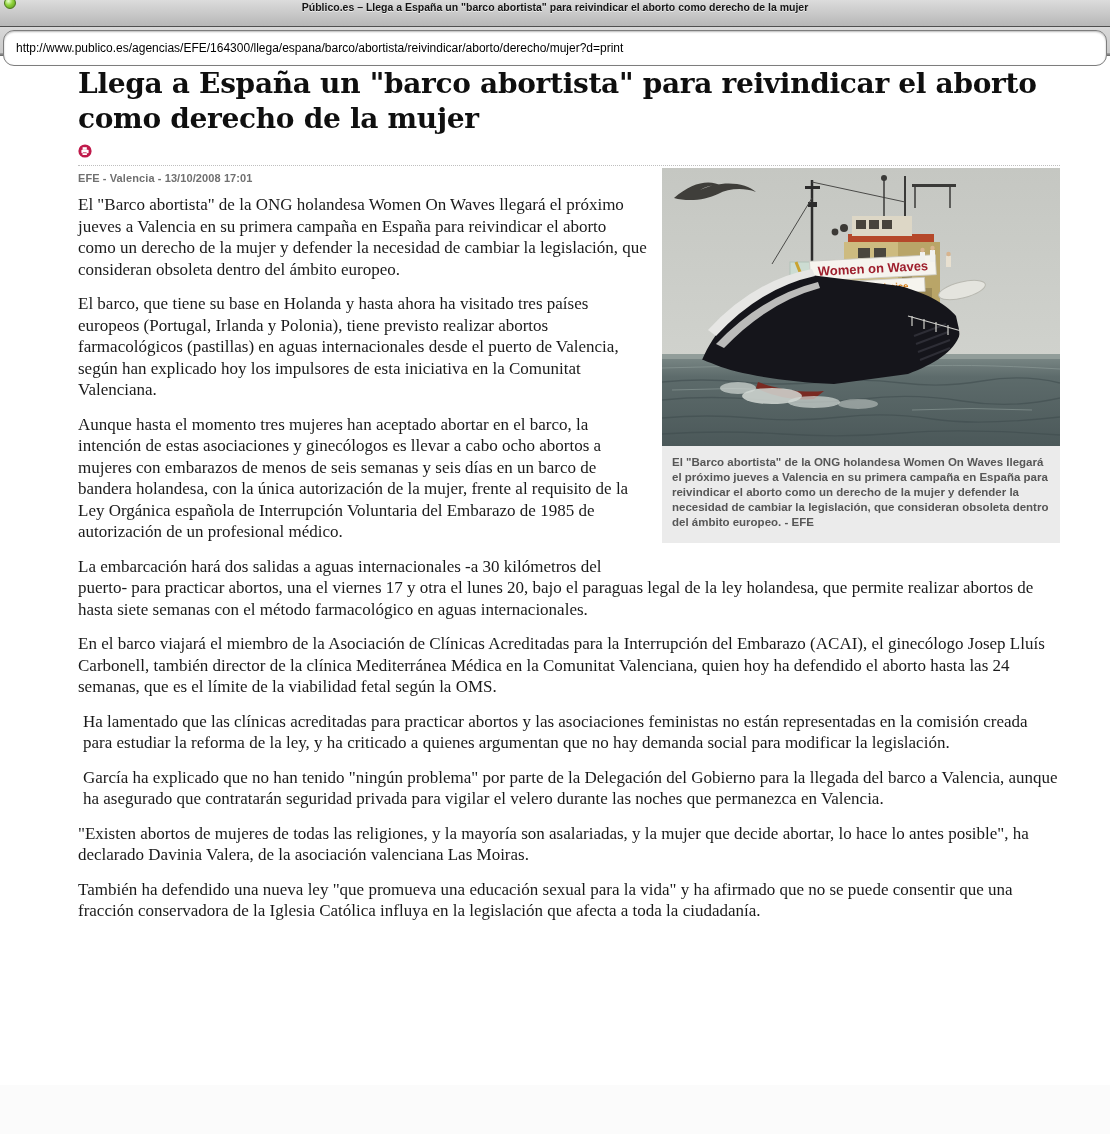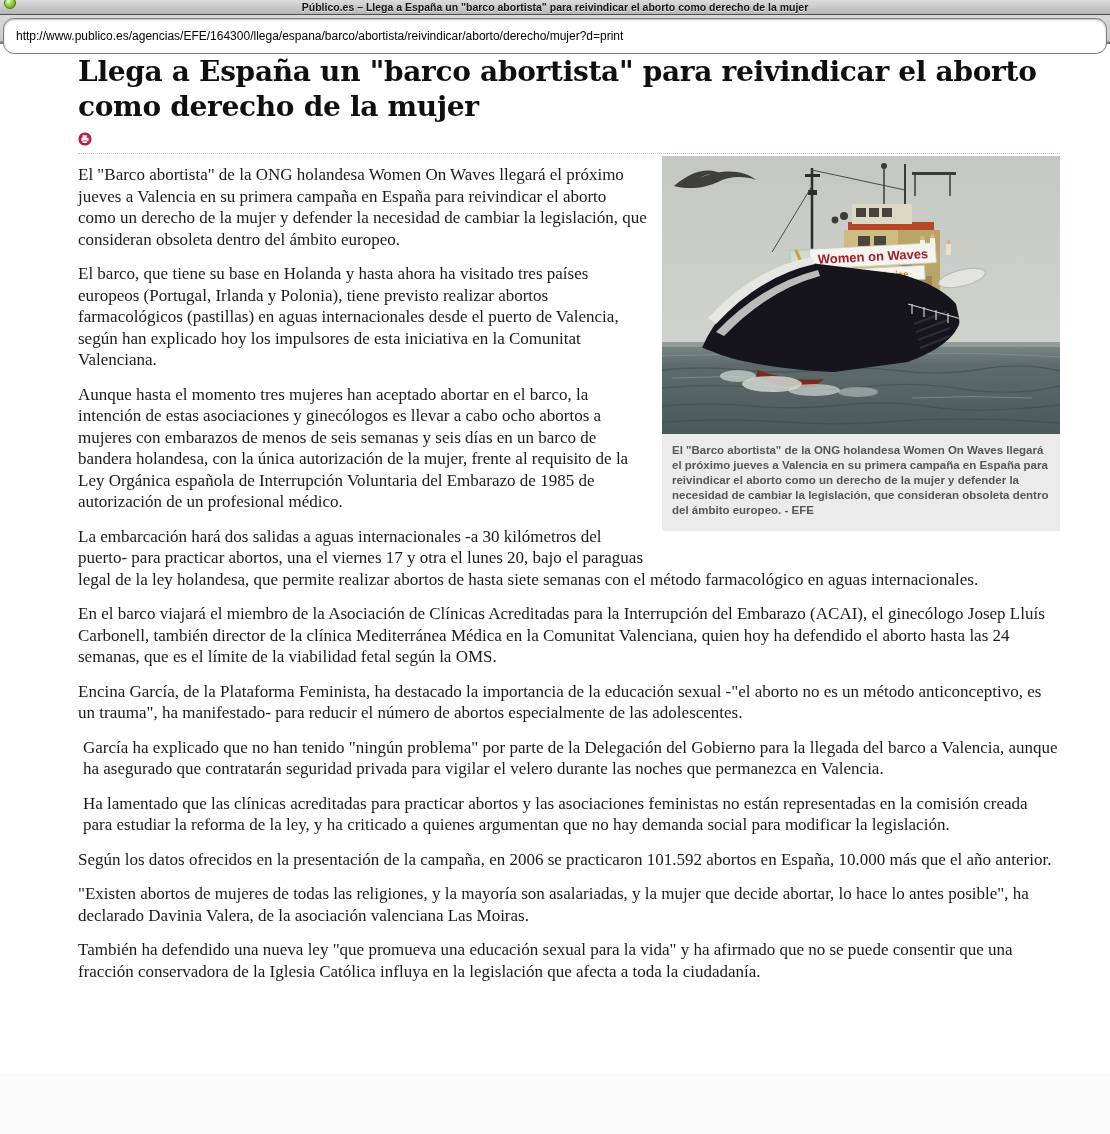--- a/index.html
+++ b/index.html
@@ -1,21 +1,21 @@
 <!DOCTYPE html>
 <html><head>
 <meta charset="utf-8">
 <style>
   * { margin:0; padding:0; box-sizing:border-box; }
   html,body { width:1110px; height:1134px; background:#fff; overflow:hidden;
               font-family:"Liberation Sans", sans-serif; }
 
   
   .titlebar{
-    position:relative; height:15px;
+    position:relative; height:27px;
     background:linear-gradient(#dcdcdc,#b7b7b7);
     border-bottom:1px solid #4f4f4f;
     text-align:center; overflow:hidden;
   }
   .titlebar .title{
     font-size:10.5px; line-height:14px; color:#141414; font-weight:bold;
     text-shadow:0 1px 0 rgba(255,255,255,.6);
   }
   .traffic{
     position:absolute; left:4px; top:-3px; width:12px; height:12px;
@@ -217,29 +217,28 @@
           <ellipse cx="110" cy="228" rx="30" ry="8" opacity="0.85"></ellipse>
           <ellipse cx="152" cy="234" rx="26" ry="6" opacity="0.7"></ellipse>
           <ellipse cx="76" cy="220" rx="18" ry="6" opacity="0.7"></ellipse>
           <ellipse cx="196" cy="236" rx="20" ry="5" opacity="0.5"></ellipse>
         </g>
       </g>
     </svg>
     <figcaption>El "Barco abortista" de la ONG holandesa Women On Waves llegará el próximo jueves a Valencia en su primera campaña en España para reivindicar el aborto como un derecho de la mujer y defender la necesidad de cambiar la legislación, que consideran obsoleta dentro del ámbito europeo. - EFE</figcaption>
   </figure>
 
+  <div class="byline">EFE - Valencia - 13/10/2008 17:01</div>
 
   <div class="article-body">
     <p>El "Barco abortista" de la ONG holandesa Women On Waves llegará el próximo jueves a Valencia en su primera campaña en España para reivindicar el aborto como un derecho de la mujer y defender la necesidad de cambiar la legislación, que consideran obsoleta dentro del ámbito europeo.</p>
     <p>El barco, que tiene su base en Holanda y hasta ahora ha visitado tres países europeos (Portugal, Irlanda y Polonia), tiene previsto realizar abortos farmacológicos (pastillas) en aguas internacionales desde el puerto de Valencia, según han explicado hoy los impulsores de esta iniciativa en la Comunitat Valenciana.</p>
     <p>Aunque hasta el momento tres mujeres han aceptado abortar en el barco, la intención de estas asociaciones y ginecólogos es llevar a cabo ocho abortos a mujeres con embarazos de menos de seis semanas y seis días en un barco de bandera holandesa, con la única autorización de la mujer, frente al requisito de la Ley Orgánica española de Interrupción Voluntaria del Embarazo de 1985 de autorización de un profesional médico.</p>
     <p>La embarcación hará dos salidas a aguas internacionales -a 30 kilómetros del puerto- para practicar abortos, una el viernes 17 y otra el lunes 20, bajo el paraguas legal de la ley holandesa, que permite realizar abortos de hasta siete semanas con el método farmacológico en aguas internacionales.</p>
     <p>En el barco viajará el miembro de la Asociación de Clínicas Acreditadas para la Interrupción del Embarazo (ACAI), el ginecólogo Josep Lluís Carbonell, también director de la clínica Mediterránea Médica en la Comunitat Valenciana, quien hoy ha defendido el aborto hasta las 24 semanas, que es el límite de la viabilidad fetal según la OMS.</p>
-    <p>Encina García, de la Plataforma Feminista, ha destacado la importancia de la educación sexual -"el aborto no es un método anticonceptivo, es un trauma", ha manifestado- para reducir el número de abortos especialmente de las adolescentes.</p>
+    <p class="indent">Ha lamentado que las clínicas acreditadas para practicar abortos y las asociaciones feministas no están representadas en la comisión creada para estudiar la reforma de la ley, y ha criticado a quienes argumentan que no hay demanda social para modificar la legislación.</p>
     <p class="indent">García ha explicado que no han tenido "ningún problema" por parte de la Delegación del Gobierno para la llegada del barco a Valencia, aunque ha asegurado que contratarán seguridad privada para vigilar el velero durante las noches que permanezca en Valencia.</p>
-    <p class="indent">Ha lamentado que las clínicas acreditadas para practicar abortos y las asociaciones feministas no están representadas en la comisión creada para estudiar la reforma de la ley, y ha criticado a quienes argumentan que no hay demanda social para modificar la legislación.</p>
-    <p>Según los datos ofrecidos en la presentación de la campaña, en 2006 se practicaron 101.592 abortos en España, 10.000 más que el año anterior.</p>
     <p>"Existen abortos de mujeres de todas las religiones, y la mayoría son asalariadas, y la mujer que decide abortar, lo hace lo antes posible", ha declarado Davinia Valera, de la asociación valenciana Las Moiras.</p>
     <p>También ha defendido una nueva ley "que promueva una educación sexual para la vida" y ha afirmado que no se puede consentir que una fracción conservadora de la Iglesia Católica influya en la legislación que afecta a toda la ciudadanía.</p>
   </div>
 </div>
 
 <div class="footer-strip"></div>
 
 </body></html>

